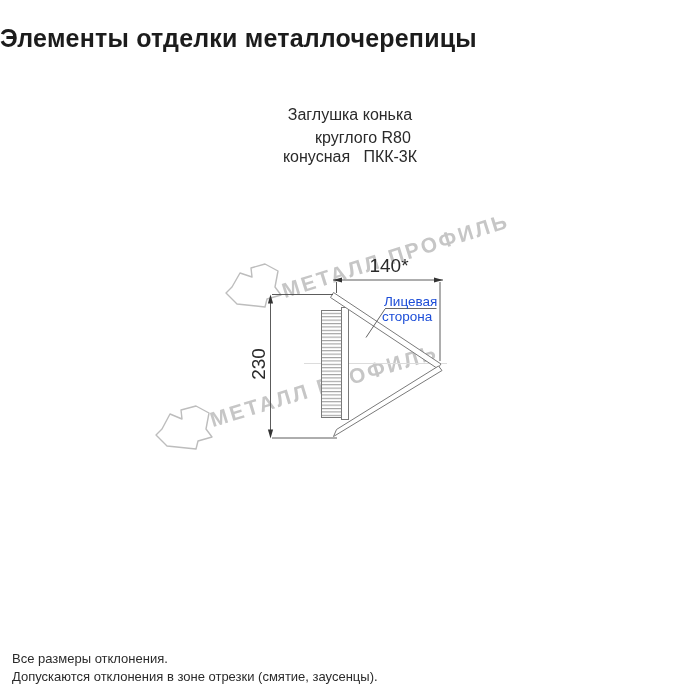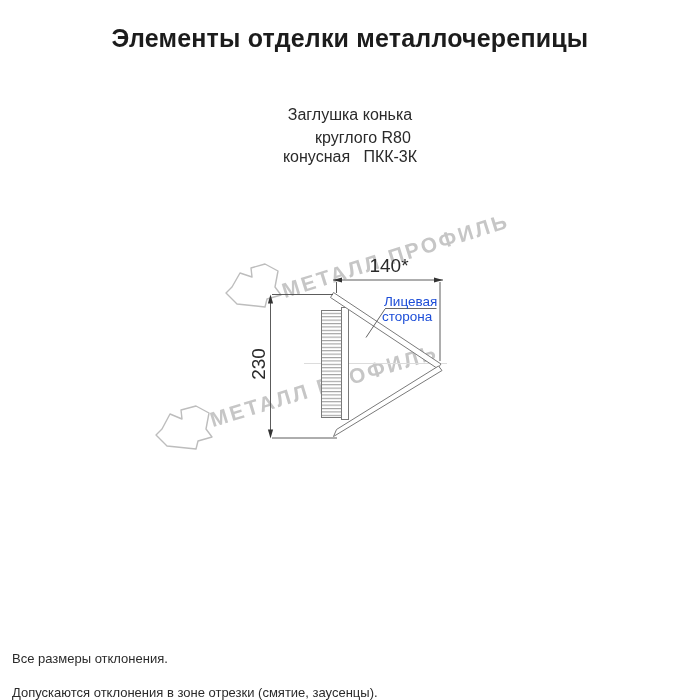--- a/index.html
+++ b/index.html
@@ -3,21 +3,21 @@
 <meta charset="utf-8">
 <style>
   html,body{margin:0;padding:0;}
   body{
     width:700px;height:700px;position:relative;background:#ffffff;
     font-family:"Liberation Sans","DejaVu Sans",sans-serif;
     overflow:hidden;color:#1f1f1f;
   }
   .abs{position:absolute;}
   .page-title{
-    left:0;top:24px;width:700px;text-align:center;
+    left:0;top:24px;width:700px;
     font-size:25px;font-weight:bold;color:#1c1c1c;letter-spacing:0.2px;
   }
   .sub{left:0;width:700px;text-align:center;font-size:16px;color:#2a2a2a;margin-top:28px;}
   .sub-1{top:78px;}
   .sub-2{top:101px;padding-left:13px;}
   .sub-3{top:120px;white-space:pre;}
   .wm-text{
     height:22px;line-height:22px;
     font-size:21px;font-weight:bold;letter-spacing:2.5px;
     color:#c6c6c6;transform-origin:left bottom;white-space:pre;
@@ -29,21 +29,21 @@
   .dim-180{left:349px;top:255px;width:80px;}
   .dim-230{
     left:236px;top:353px;width:46px;height:22px;line-height:22px;
     transform:rotate(-90deg);
   }
   .face-label{font-size:13.5px;color:#1d4ed8;text-align:left;width:52px;}
   .face-1{left:384px;top:294px;}
   .face-2{left:382px;top:309px;}
   .footer-note{left:12px;font-size:13px;color:#2b2b2b;}
   .fn-1{top:651px;}
-  .fn-2{top:669px;margin-top:16px;}
+  .fn-2{top:669px;}
   svg.draw{position:absolute;left:0;top:0;pointer-events:none;}
   .z1{z-index:1;} .z2{z-index:2;} .z3{z-index:3;}
 </style>
 </head>
 <body>
 
 <div class="abs wm-text wm-1 z1">МЕТАЛЛ ПРОФИЛЬ</div>
 <div class="abs wm-text wm-2 z1">МЕТАЛЛ ПРОФИЛЬ</div>
 
 <svg class="draw z1" width="700" height="700" viewBox="0 0 700 700">

